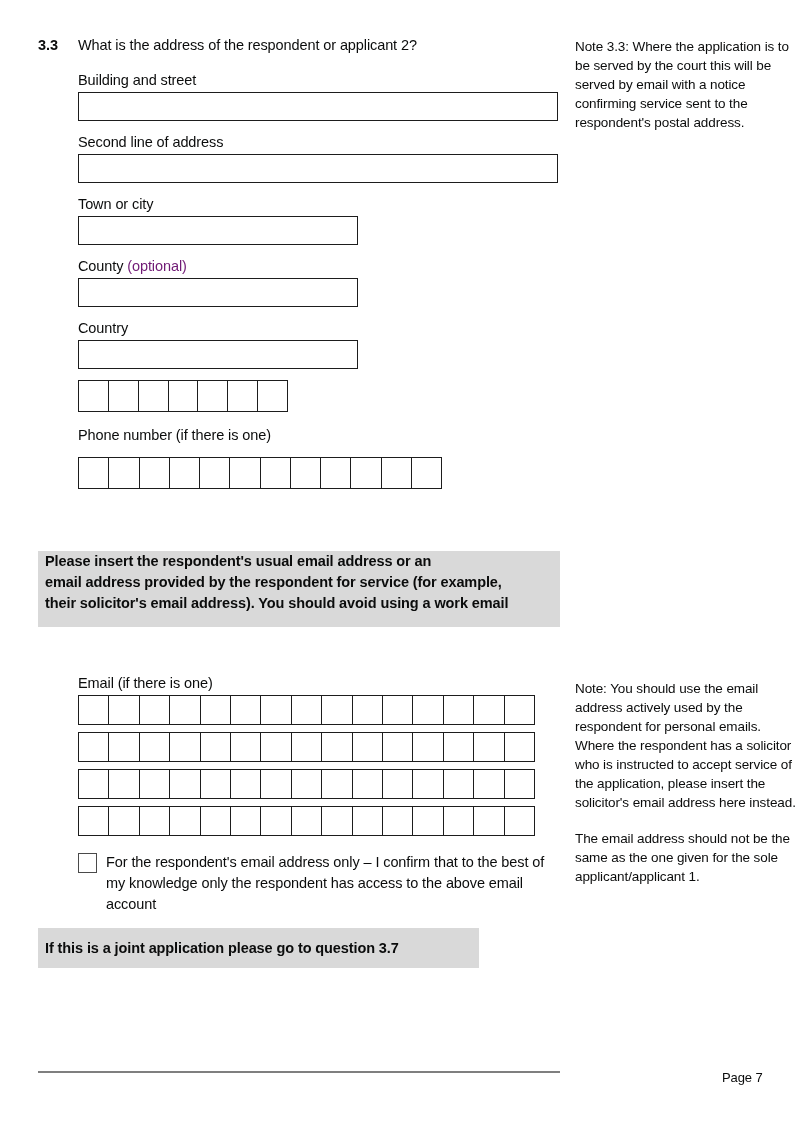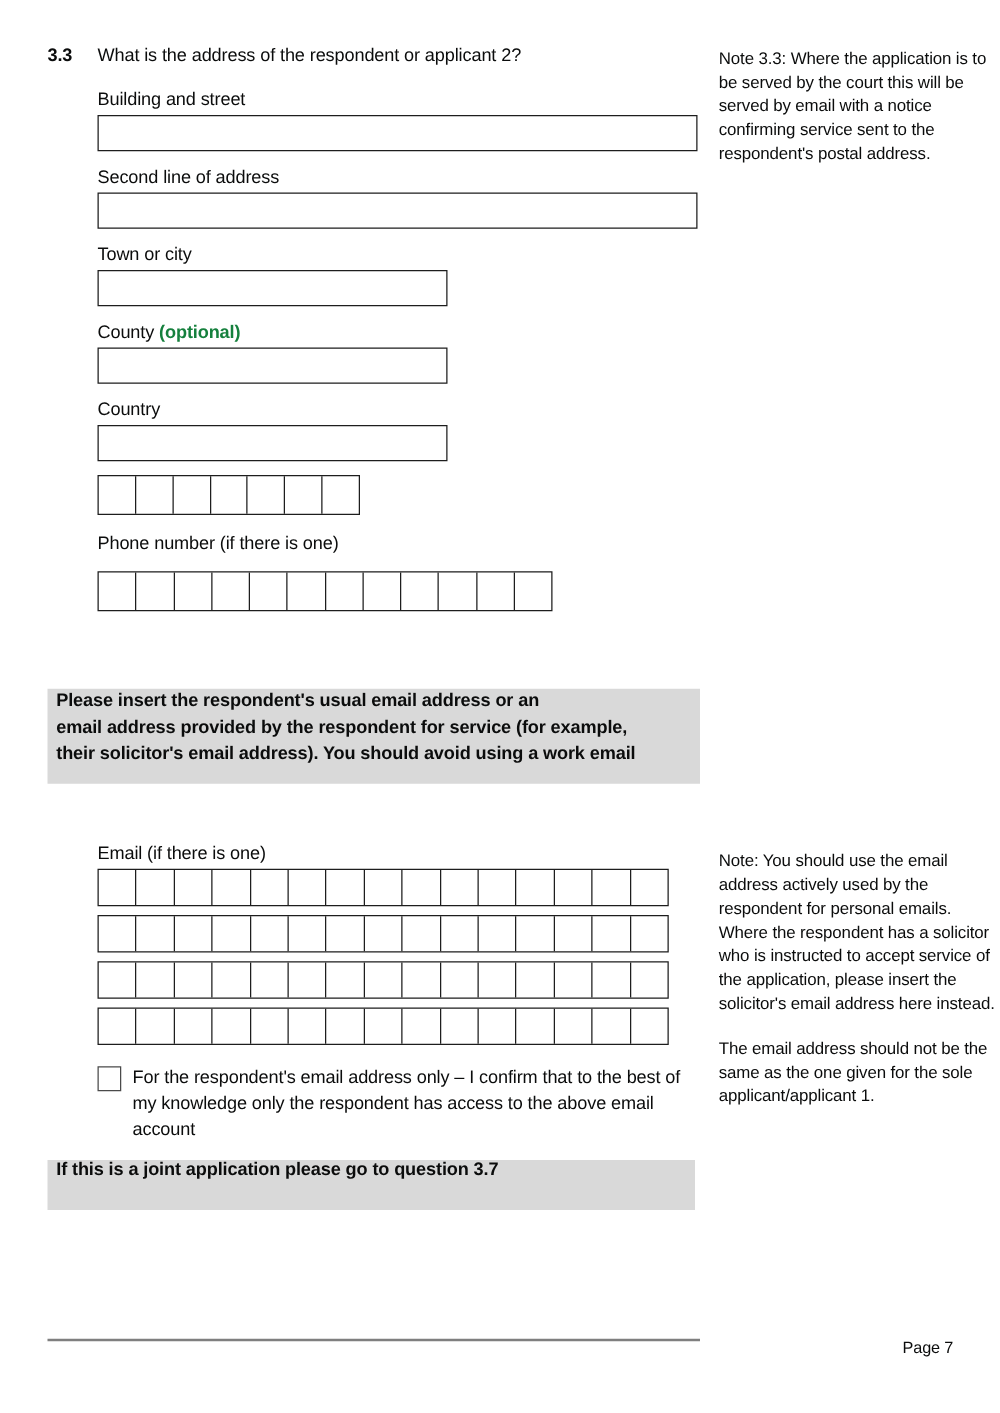--- a/index.html
+++ b/index.html
@@ -14,21 +14,21 @@
     overflow:hidden;
   }
   
   .q-row { position:absolute; left:38px; top:37px; display:flex; width:522px; font-size:14.5px; }
   .q-num { font-weight:bold; width:40px; flex:0 0 40px; }
   .q-text { flex:1; }
 
   
   .form-col { position:absolute; left:78px; top:70px; width:480px; }
   .field-label { font-size:14.5px; height:20px; line-height:20px; margin-bottom:2px; }
-  .hint { color:#15803d;font-weight:bold; }
+  .hint { color:#701a75; }
   .inputbox {
     display:block; width:480px; height:29px;
     border:1.5px solid #1d1d1d; background:#fff;
     margin-bottom:11px; font:inherit; font-size:14px; padding:0 6px;
     border-radius:0;
   }
   .inputbox.short { width:280px; }
 
   
   .cellrow { display:flex; border:1.5px solid #1d1d1d; background:#fff; }
@@ -38,22 +38,22 @@
   .phone-row { width:364px; height:32px; }
   .phone-label { margin-top:1px; margin-bottom:12px; }
 
   
   .notice1 {
     position:absolute; left:38px; top:551px; width:522px;
     background:#d9d9d9; padding:0 8px 13px 7px;
     font-weight:bold; font-size:14.5px; line-height:21px;
   }
   .notice2 {
-    position:absolute; left:38px; top:928px; width:518px; height:40px;
-    background:#d9d9d9; display:flex; padding-left:7px;
+    position:absolute; left:38px; top:928px; width:441px; height:40px;
+    background:#d9d9d9; display:flex; align-items:center; padding-left:7px;
     font-weight:bold; font-size:14.5px;
   }
 
   
   .email-block { position:absolute; left:78px; top:673px; width:457px; }
   .email-grid .cellrow { width:457px; height:30px; }
   .email-grid .cellrow + .cellrow { margin-top:7px; }
 
   
   .check-row { position:absolute; left:78px; top:852px; width:478px; display:flex; }

